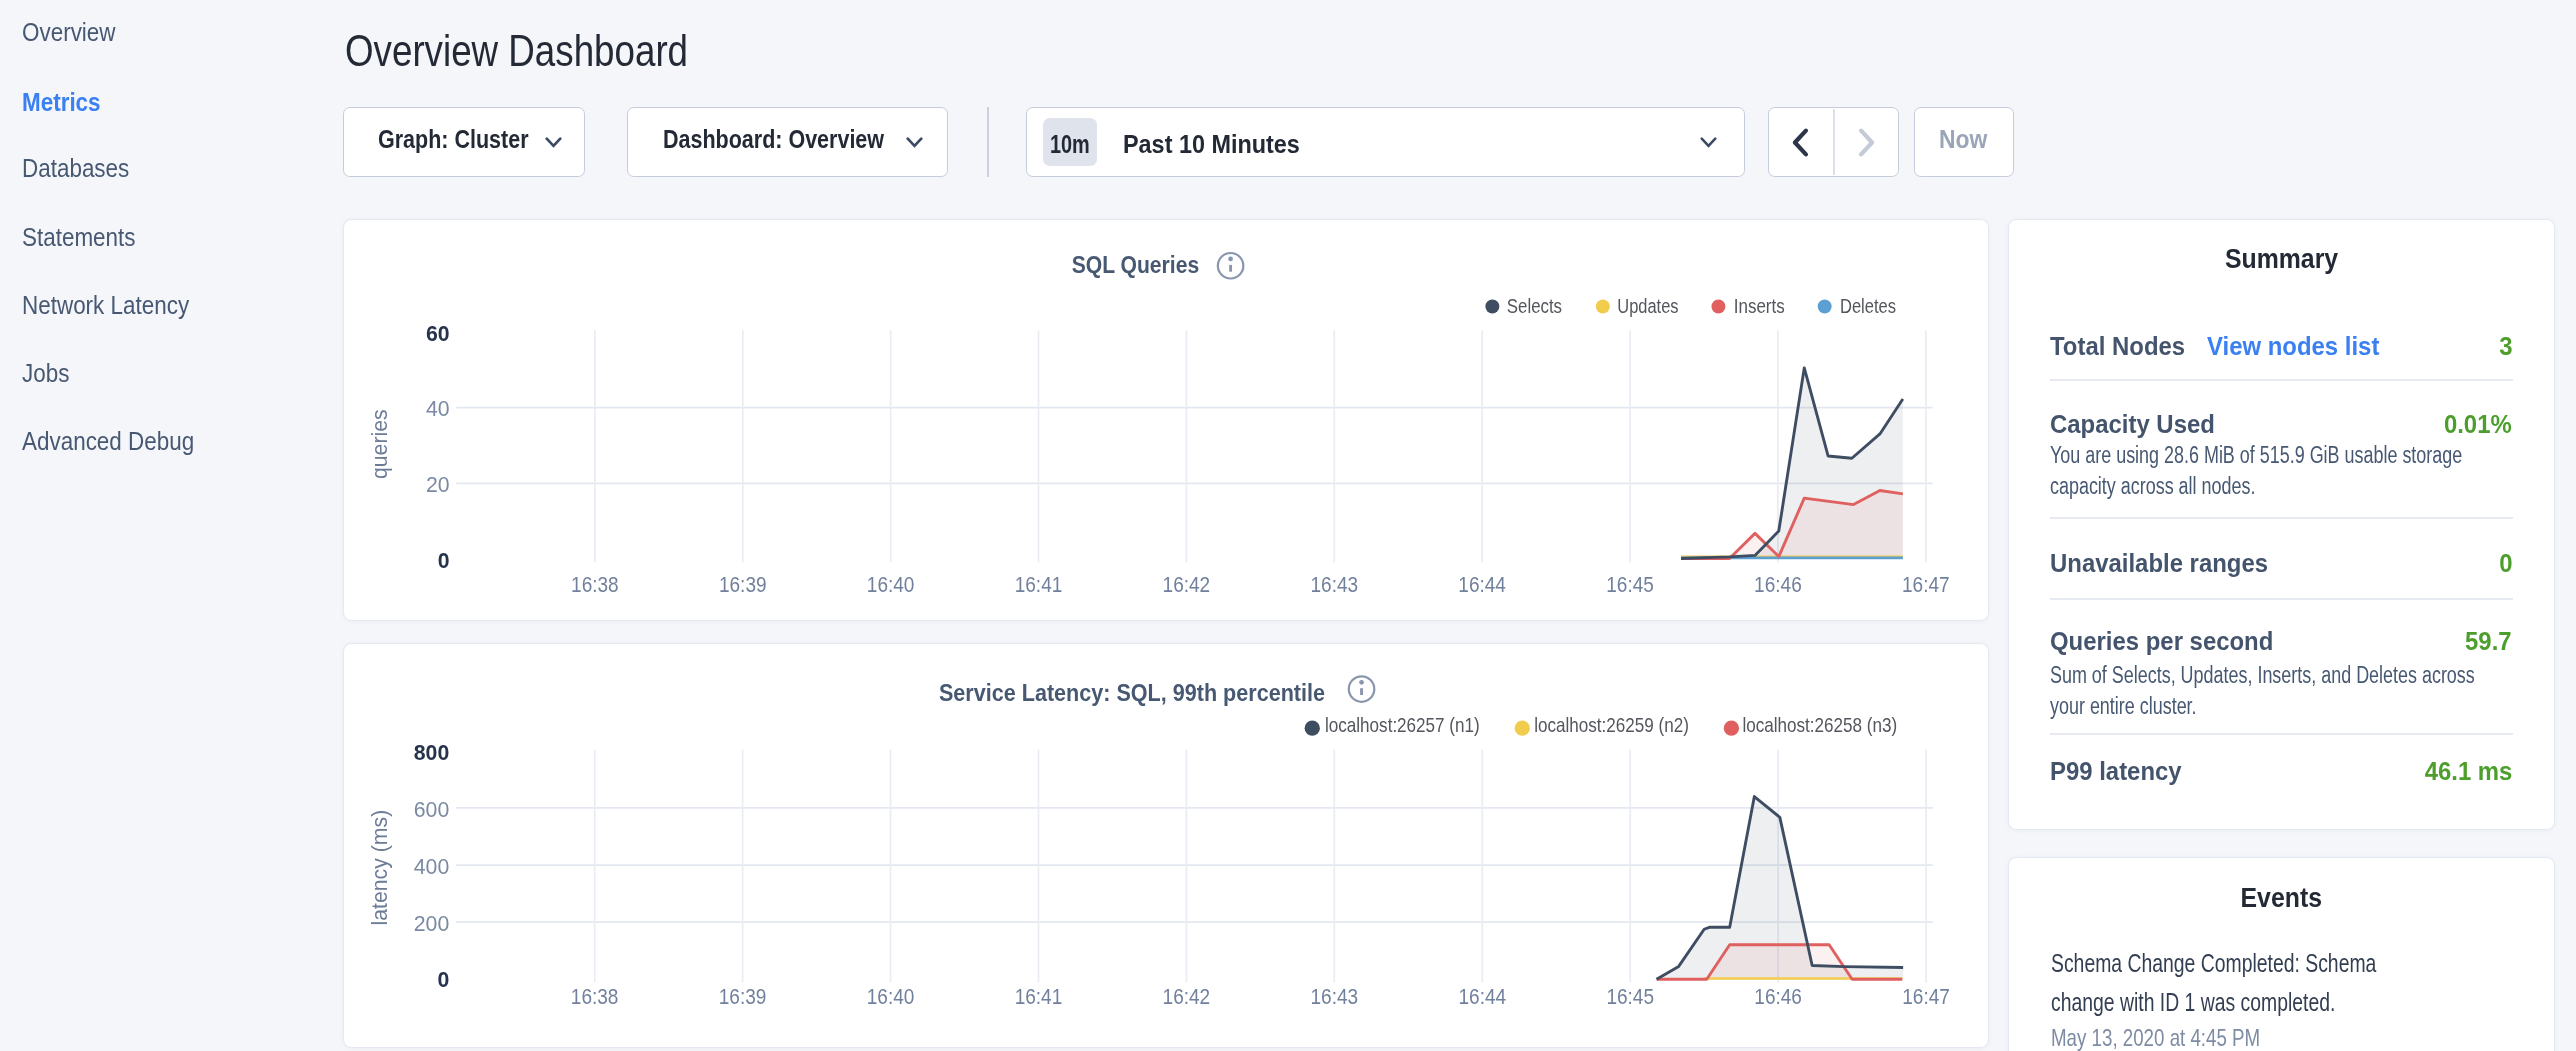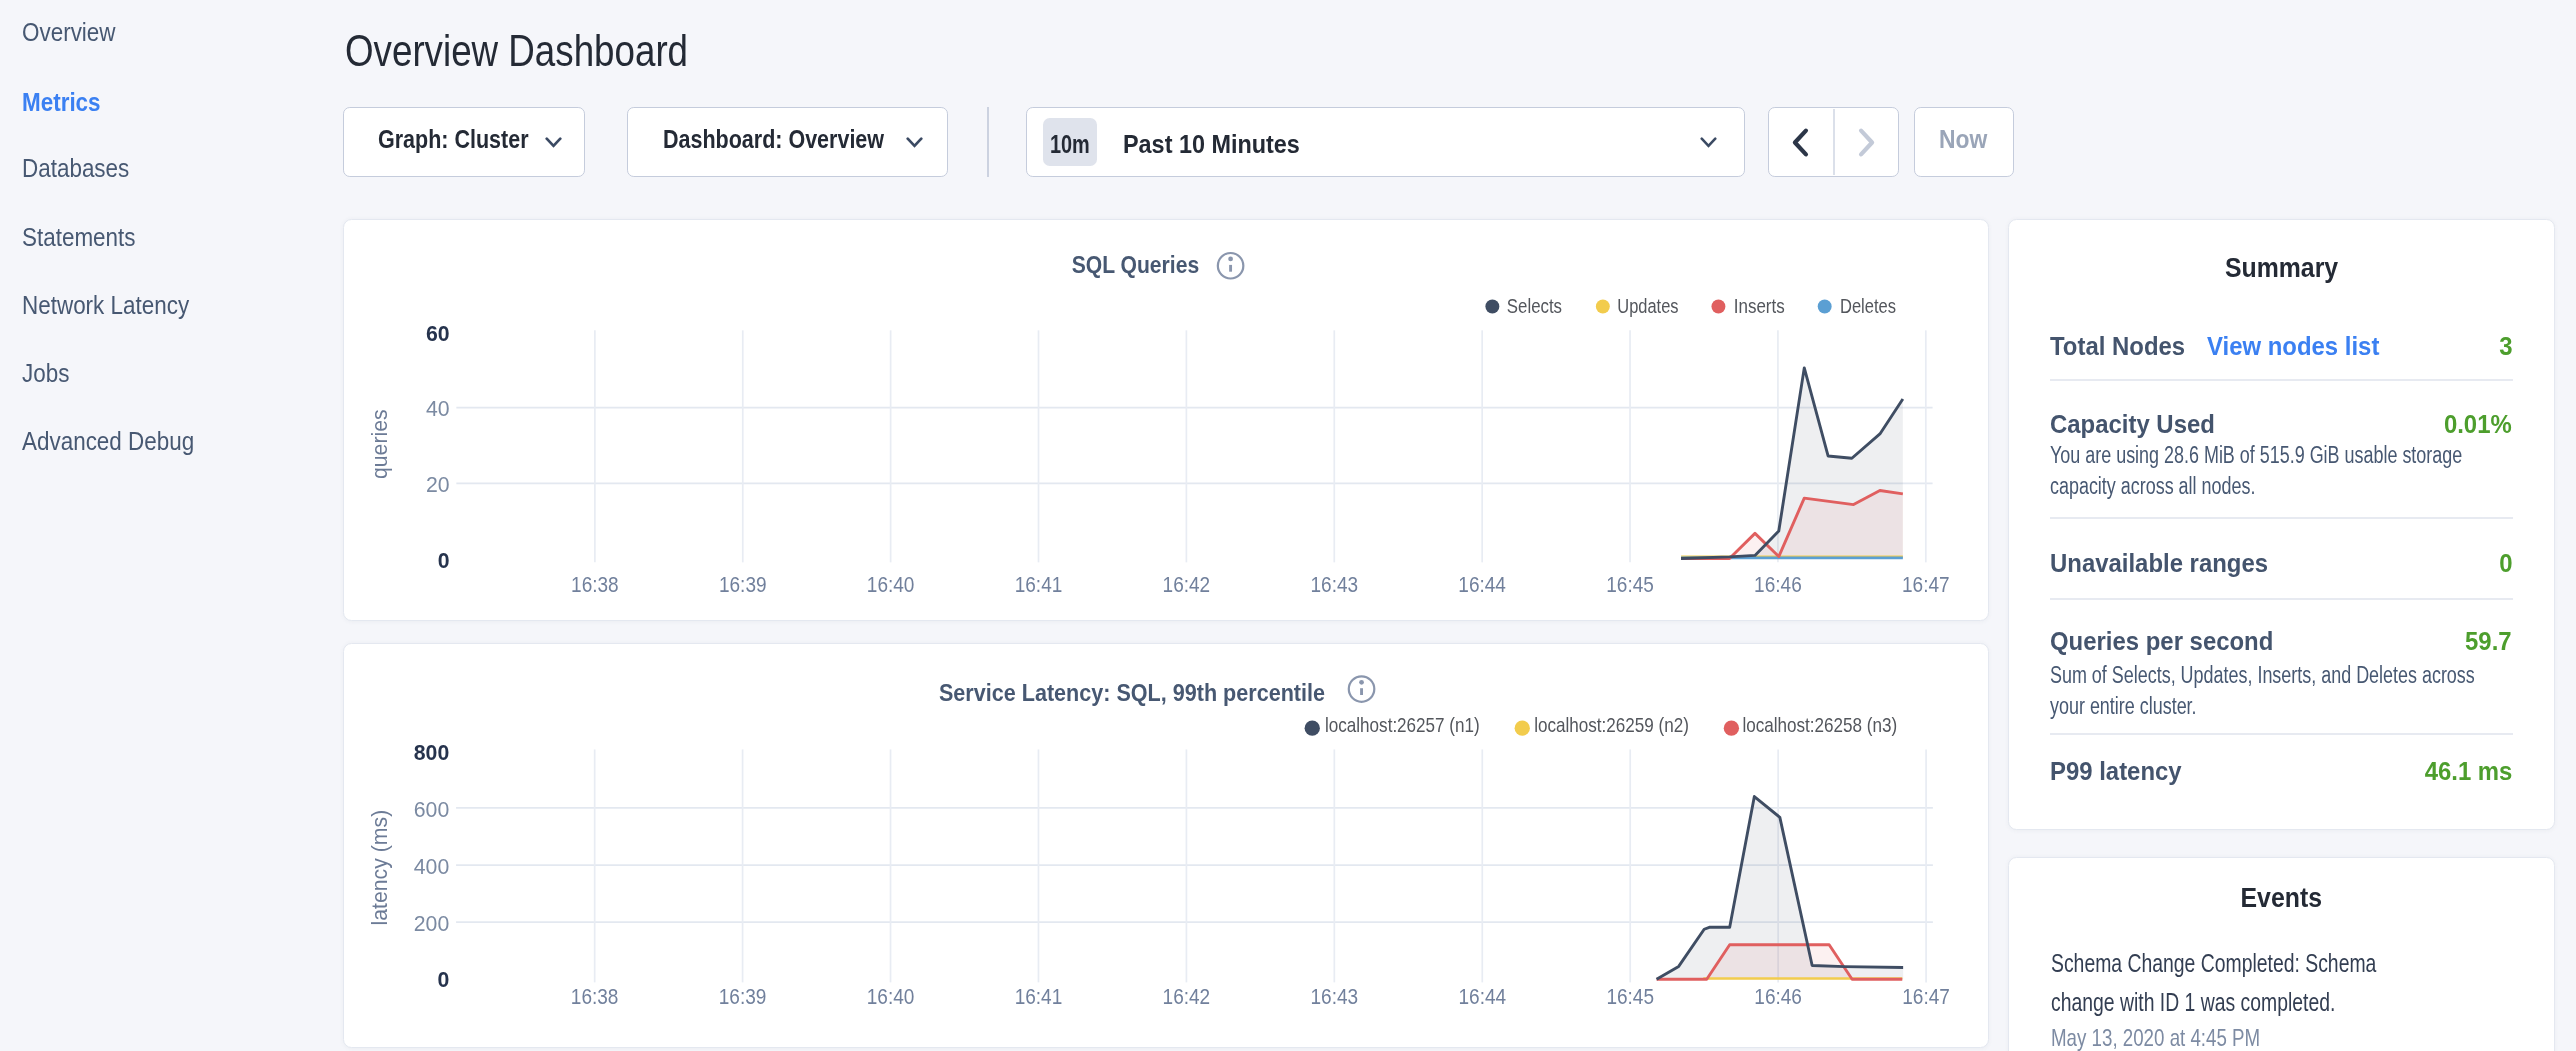--- a/index.html
+++ b/index.html
@@ -167,21 +167,21 @@
   <text x="1862" y="425" text-anchor="middle" font-size="25" fill="#71809c" textLength="56" lengthAdjust="spacingAndGlyphs">16:47</text>
   <polygon points="1545,395.3 1571,380.2 1601,336.5 1607,334.2 1631,334.2 1660,180.4 1690,204.9 1728,379.2 1766,380.5 1835,381.5 1835,395.3 1545,395.3" fill="#3f4d63" fill-opacity="0.09"></polygon>
   <polygon points="1545,395.3 1604,395.3 1631,354.7 1748,354.7 1775,395.3 1834,395.3 1834,395.3 1545,395.3" fill="#e05f5f" fill-opacity="0.09"></polygon>
   <polyline points="1600,394.4 1834,394.4" fill="none" stroke="#f2cc4d" stroke-width="3"></polyline>
   <polyline points="1545,395.3 1604,395.3 1631,354.7 1748,354.7 1775,395.3 1834,395.3" fill="none" stroke="#e05f5f" stroke-width="3.4" stroke-linejoin="round"></polyline>
   <polyline points="1545,395.3 1571,380.2 1601,336.5 1607,334.2 1631,334.2 1660,180.4 1690,204.9 1728,379.2 1766,380.5 1835,381.5" fill="none" stroke="#3f4d63" stroke-width="3.4" stroke-linejoin="round"></polyline>
   </svg>
 
   <div class="card" style="left:2008px;top:219px;width:547px;height:611px;"></div>
   <div class="abs" style="left:2008px;top:219px;width:547px;height:611px;">
-    <div class="abs" style="left:0;top:36px;width:547px;text-align:center;"><span style="display:inline-block;transform:scaleX(0.92);font-size:27px;font-weight:bold;color:#242a35;line-height:27px;">Summary</span></div>
+    <div class="abs" style="left:0;top:27px;width:547px;text-align:center;"><span style="display:inline-block;transform:scaleX(0.92);font-size:27px;font-weight:bold;color:#242a35;line-height:27px;">Summary</span></div>
     <div class="rowlab" style="left:42px;top:114px;">Total Nodes</div>
     <div class="sqt" style="left:199px;top:114px;font-size:26px;font-weight:bold;color:#3b80f2;line-height:26px;transform:scaleX(0.92);">View nodes list</div>
     <div class="rowval" style="top:114px;">3</div>
     <div class="divider" style="top:160px;"></div>
     <div class="rowlab" style="left:42px;top:192px;">Capacity Used</div>
     <div class="rowval" style="top:192px;">0.01%</div>
     <div class="para" style="left:42px;top:221px;">You are using 28.6 MiB of 515.9 GiB usable storage<br>capacity across all nodes.</div>
     <div class="divider" style="top:298px;"></div>
     <div class="rowlab" style="left:42px;top:331px;">Unavailable ranges</div>
     <div class="rowval" style="top:331px;">0</div>

